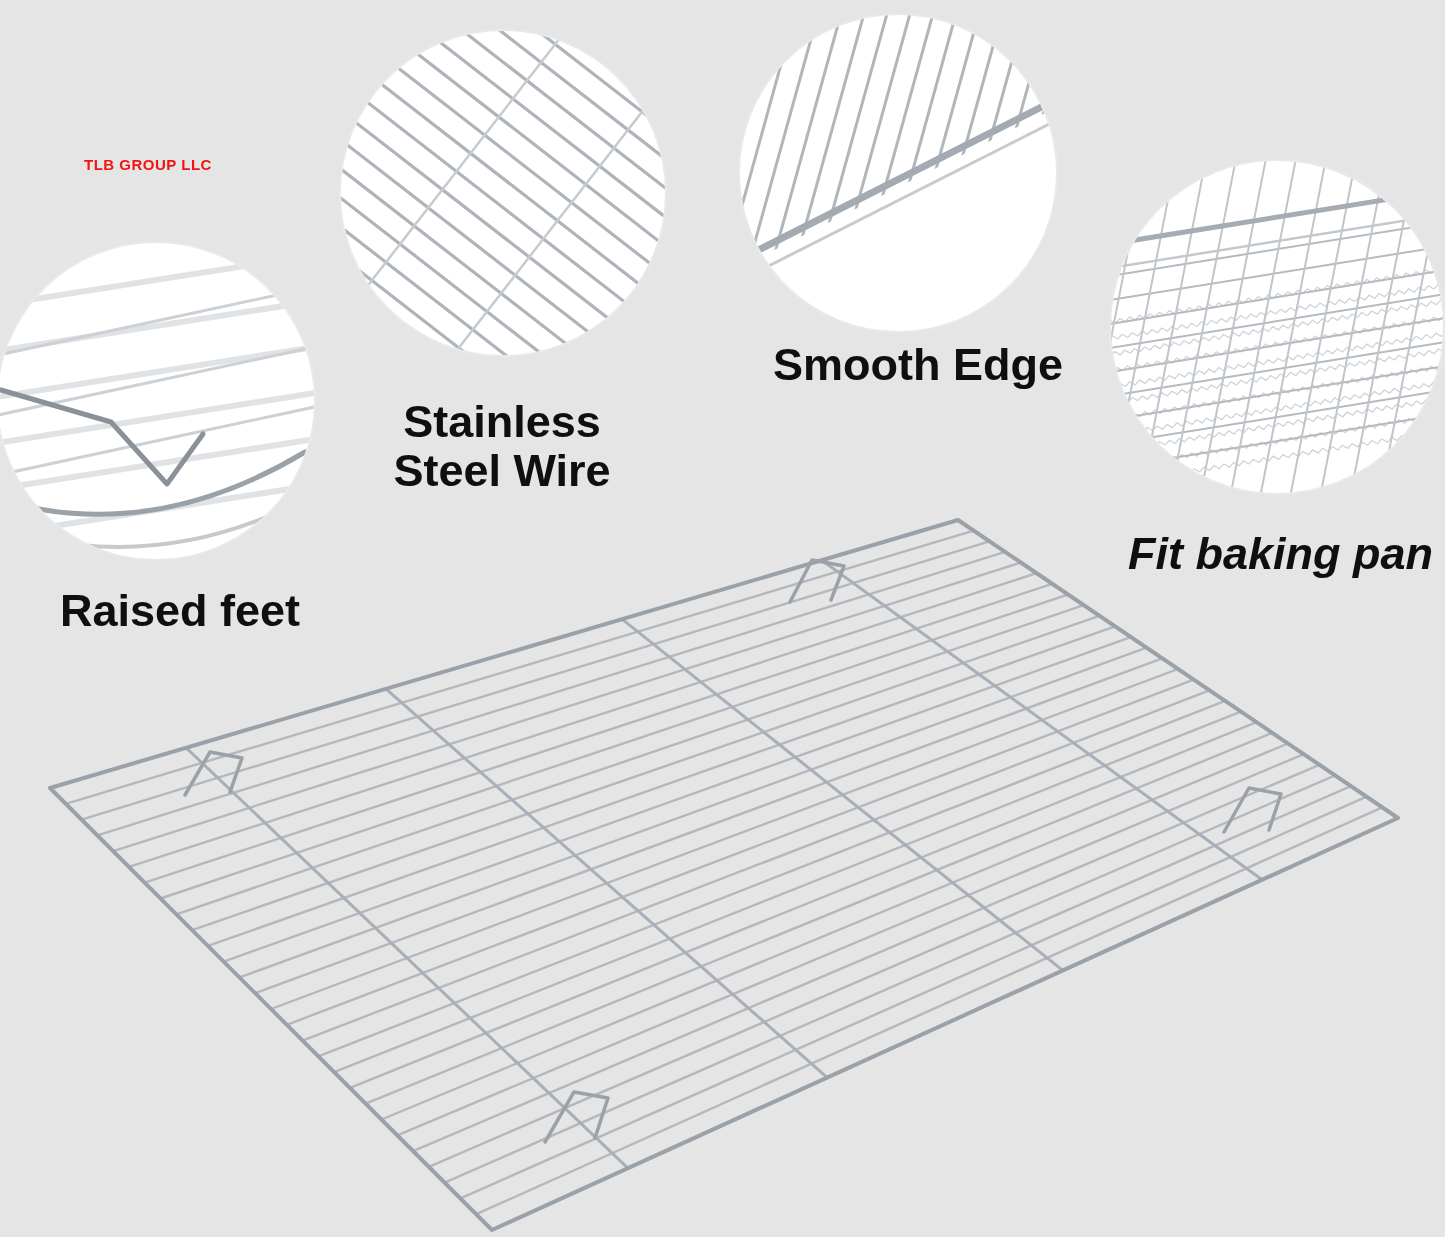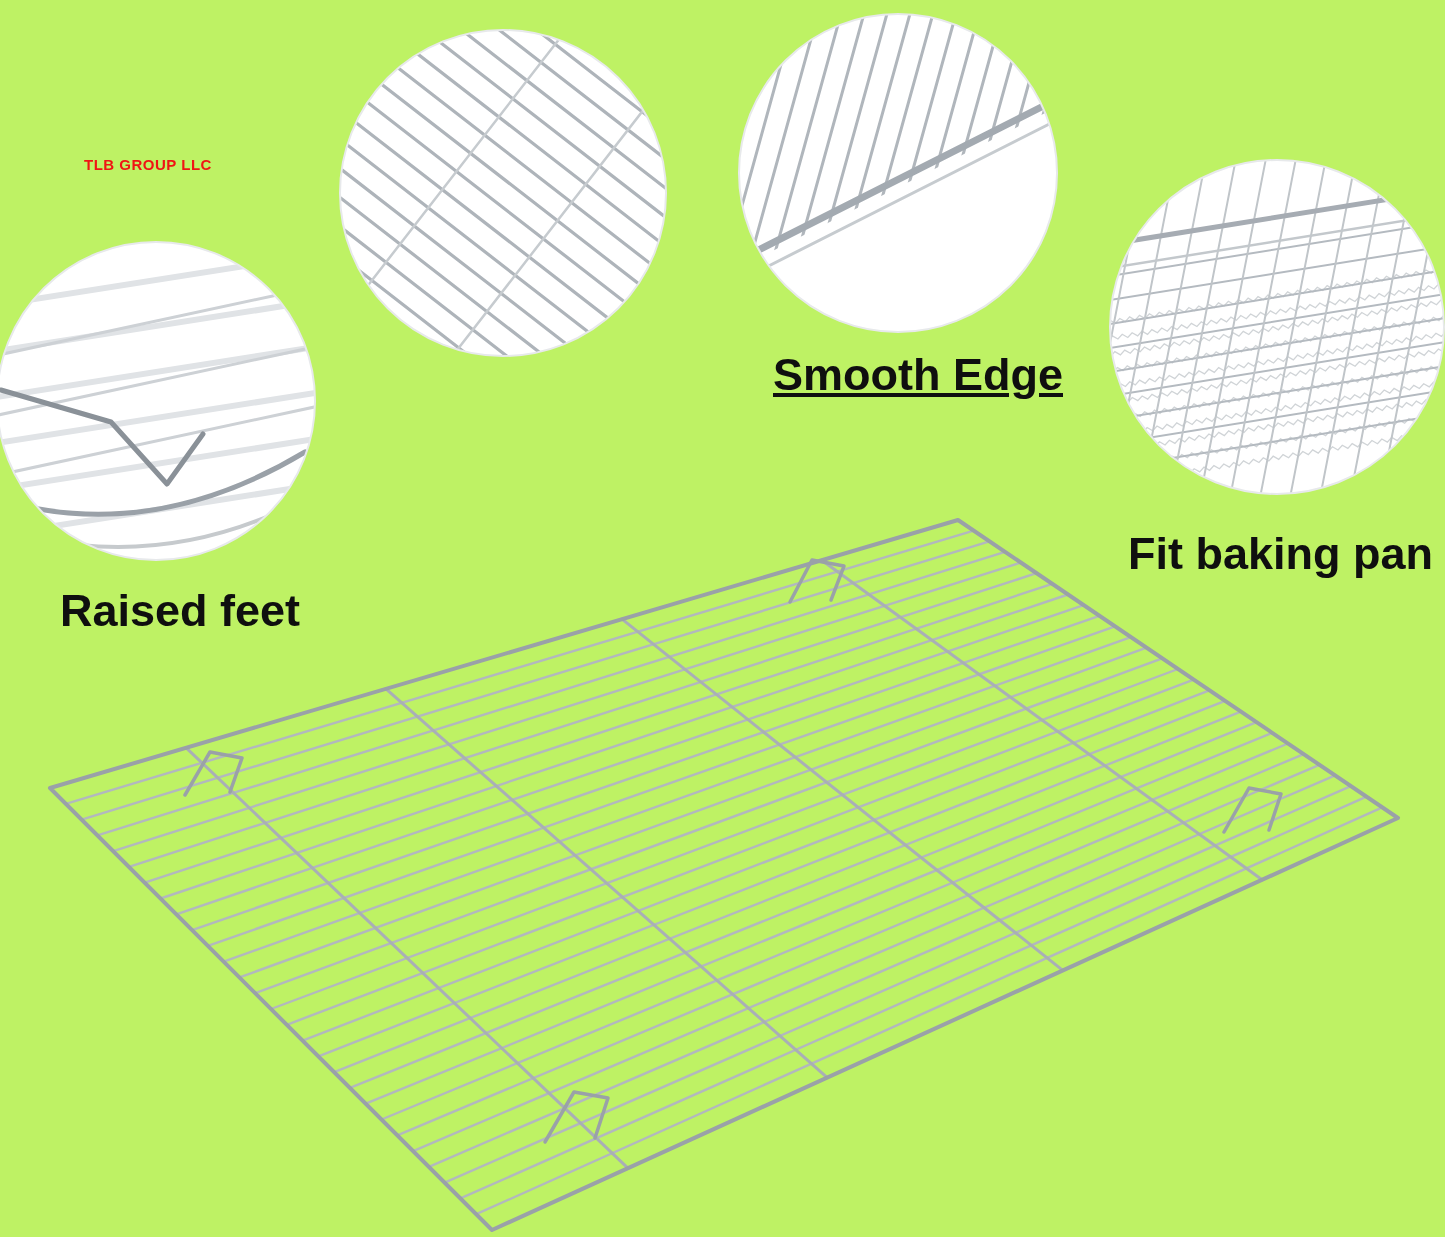--- a/index.html
+++ b/index.html
@@ -1,21 +1,21 @@
 <!DOCTYPE html>
 <html><head>
 <meta charset="utf-8">
 <style>
   * { margin:0; padding:0; box-sizing:border-box; }
   html,body { background:#ffffff; }
   body { font-family:"Liberation Sans", sans-serif; }
   .canvas {
     position:relative;
     width:1445px; height:1237px;
-    background:#bef264;
+    background:#e5e5e5;
     overflow:hidden;
   }
   .abs { position:absolute; }
   .label {
     font-weight:700;
     color:#0f0f0f;
     font-size:45px;
     white-space:nowrap;
   }
   .label-center { text-align:center; line-height:1.08; }
@@ -119,20 +119,24 @@
         <line x1="-75.65219917778737" y1="51.01417179800572" x2="335.1437612008425" y2="369.83493482419124" stroke="#aeb4ba" stroke-width="3.2" stroke-linecap="round"></line>
         <line x1="-89.75388677317633" y1="69.18399312244512" x2="321.04207360545354" y2="388.0047561486307" stroke="#aeb4ba" stroke-width="3.2" stroke-linecap="round"></line>
         <line x1="-103.85557436856533" y1="87.35381444688451" x2="306.9403860100645" y2="406.17457747307003" stroke="#aeb4ba" stroke-width="3.2" stroke-linecap="round"></line>
         <line x1="-117.9572619639543" y1="105.52363577132388" x2="292.83869841467555" y2="424.3443987975094" stroke="#aeb4ba" stroke-width="3.2" stroke-linecap="round"></line>
         <line x1="-132.05894955934326" y1="123.69345709576334" x2="278.7370108192866" y2="442.5142201219489" stroke="#aeb4ba" stroke-width="3.2" stroke-linecap="round"></line>
         <line x1="284.9107699382245" y1="-71.0538227879866" x2="-33.90999308796103" y2="339.7421375906432" stroke="#c6cbcf" stroke-width="2.5" stroke-linecap="round"></line>
         <line x1="371.8099154029347" y1="-3.6109690709088795" x2="52.98915237674913" y2="407.18499130772096" stroke="#c6cbcf" stroke-width="2.5" stroke-linecap="round"></line>
       </g>
       <circle cx="165" cy="165" r="163" fill="none" stroke="#e7e9eb" stroke-width="2"></circle>
     </svg>
+  <div class="abs label label-center" style="left:352px;top:398px;width:300px;">
+    <div>Stainless</div>
+    <div>Steel Wire</div>
+  </div>
 
   <svg id="c3" class="abs" style="left:737px;top:12px;" width="322" height="322" viewBox="0 0 322 322">
       <defs>
         <clipPath id="c3-clip">
           <circle cx="161" cy="161" r="159"></circle>
         </clipPath>
       </defs>
       <g clip-path="url(#c3-clip)">
         <rect x="0" y="0" width="322" height="322" fill="#ffffff"></rect>
         <line x1="64" y1="-20" x2="-36" y2="342" stroke="#b0b6bc" stroke-width="3" stroke-linecap="round"></line>
@@ -149,21 +153,21 @@
         <line x1="317" y1="-20" x2="217" y2="342" stroke="#b0b6bc" stroke-width="3" stroke-linecap="round"></line>
         <line x1="340" y1="-20" x2="240" y2="342" stroke="#b0b6bc" stroke-width="3" stroke-linecap="round"></line>
         <line x1="363" y1="-20" x2="263" y2="342" stroke="#b0b6bc" stroke-width="3" stroke-linecap="round"></line>
         <line x1="386" y1="-20" x2="286" y2="342" stroke="#b0b6bc" stroke-width="3" stroke-linecap="round"></line>
         <polygon points="-10,262 334,88 334,334 -10,334" fill="#ffffff"></polygon>
         <line x1="-10" y1="254" x2="334" y2="80" stroke="#a3aab1" stroke-width="7" stroke-linecap="round"></line>
         <line x1="-8" y1="274" x2="336" y2="100" stroke="#c6cbcf" stroke-width="3" stroke-linecap="round"></line>
       </g>
       <circle cx="161" cy="161" r="159" fill="none" stroke="#e7e9eb" stroke-width="2"></circle>
     </svg>
-  <div class="abs label" style="left:773px;top:349px;text-decoration:underline;">Smooth Edge</div>
+  <div class="abs label" style="left:773px;top:339px;">Smooth Edge</div>
 
   <svg id="c4" class="abs" style="left:1108px;top:158px;" width="338" height="338" viewBox="0 0 338 338">
       <defs>
         <clipPath id="c4-clip">
           <circle cx="169" cy="169" r="167"></circle>
         </clipPath>
       </defs>
       <g clip-path="url(#c4-clip)">
         <rect x="0" y="0" width="338" height="338" fill="#ffffff"></rect>
         <g transform="rotate(-9 169 169)">
@@ -188,15 +192,15 @@
         <line x1="220" y1="-10" x2="150" y2="350" stroke="#c0c5c9" stroke-width="2" stroke-linecap="round"></line>
         <line x1="250" y1="-10" x2="180" y2="350" stroke="#c0c5c9" stroke-width="2" stroke-linecap="round"></line>
         <line x1="280" y1="-10" x2="210" y2="350" stroke="#c0c5c9" stroke-width="2" stroke-linecap="round"></line>
         <line x1="310" y1="-10" x2="240" y2="350" stroke="#c0c5c9" stroke-width="2" stroke-linecap="round"></line>
         <line x1="340" y1="-10" x2="270" y2="350" stroke="#c0c5c9" stroke-width="2" stroke-linecap="round"></line>
         <line x1="-10" y1="88" x2="350" y2="30" stroke="#a6acb3" stroke-width="5" stroke-linecap="round"></line>
         <line x1="-10" y1="112" x2="350" y2="54" stroke="#c3c8cc" stroke-width="2.5" stroke-linecap="round"></line>
       </g>
       <circle cx="169" cy="169" r="167" fill="none" stroke="#e7e9eb" stroke-width="2"></circle>
     </svg>
-  <div class="abs label" style="left:1128px;top:528px;">Fit baking pan</div>
+  <div class="abs label" style="left:1128px;top:528px;font-style:italic;">Fit baking pan</div>
 
 </div>
 
 </body></html>

